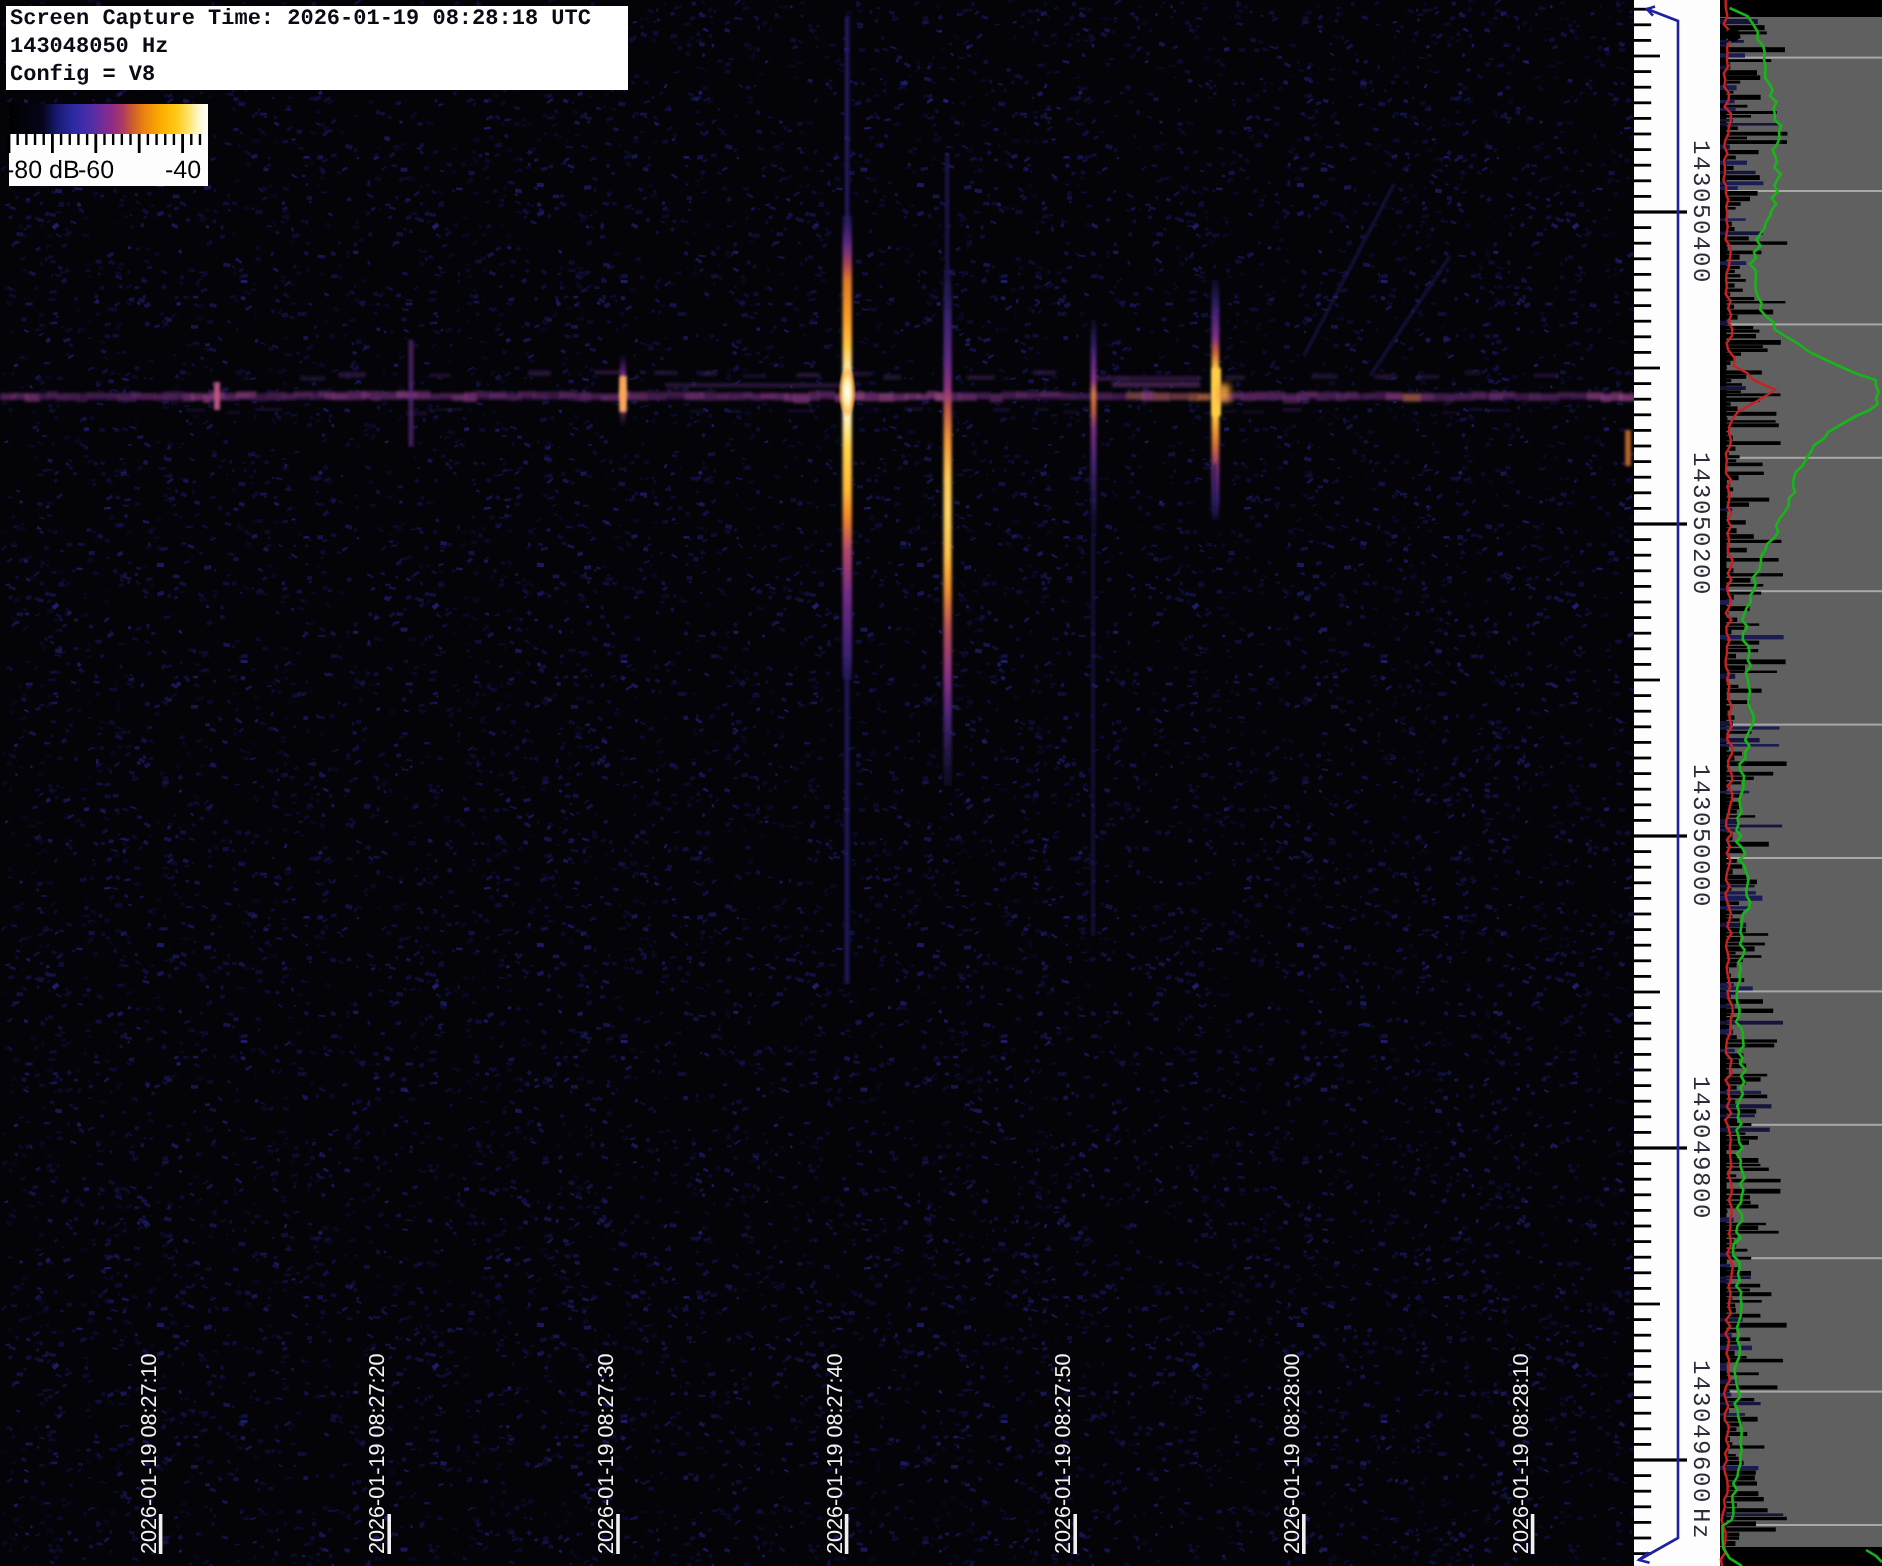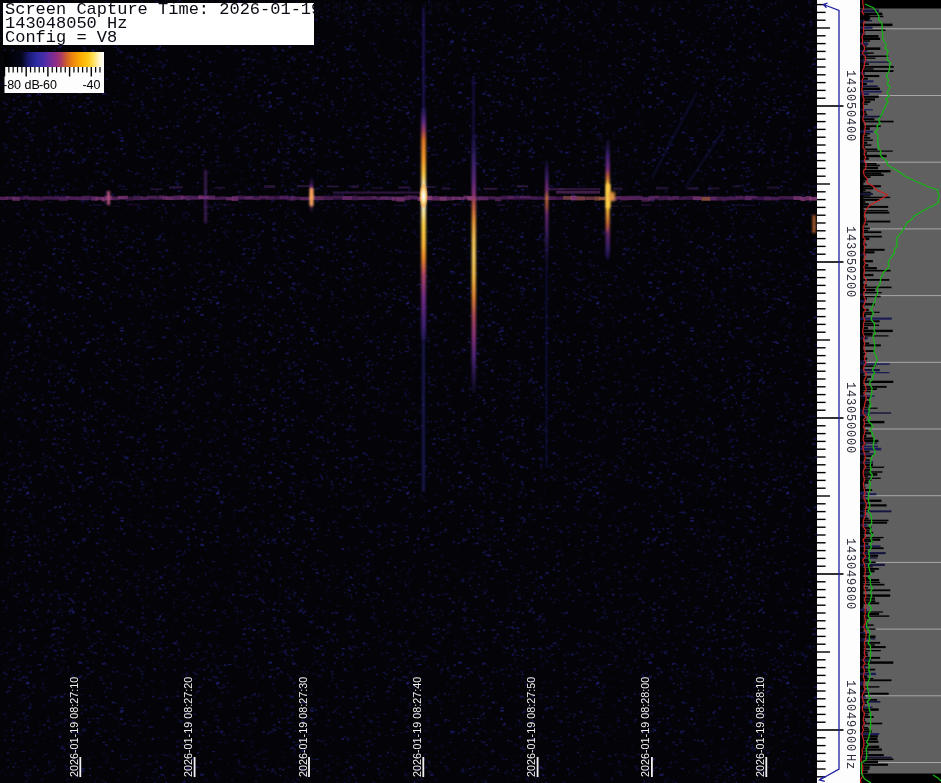--- a/index.html
+++ b/index.html
@@ -1772,16 +1772,16 @@
       <rect x="99.38" y="67" width="1.2" height="5.5" fill="#000"></rect>
       <g font-family="Liberation Sans, sans-serif" font-size="12.5" fill="#000">
         <text x="3" y="89">-80 dB</text>
         <text x="48" y="89" text-anchor="middle">-60</text>
         <text x="91.5" y="89" text-anchor="middle">-40</text>
       </g>
 </svg>
 
 <div style="position:absolute;left:3px;top:3px;width:311px;height:42px;background:#fff;"></div>
 <div style="position:absolute;left:5px;top:3px;font-family:'Liberation Mono',monospace;
- font-weight:normal;font-size:17px;line-height:14px;color:#0a0a14;white-space:pre;">Screen Capture Time: 2026-01-19 08:28:18 UTC
+ font-weight:bold;font-size:11px;line-height:14px;color:#0a0a14;white-space:pre;">Screen Capture Time: 2026-01-19 08:28:18 UTC
 143048050 Hz
 Config = V8</div>
 
 </div>
 </body></html>

